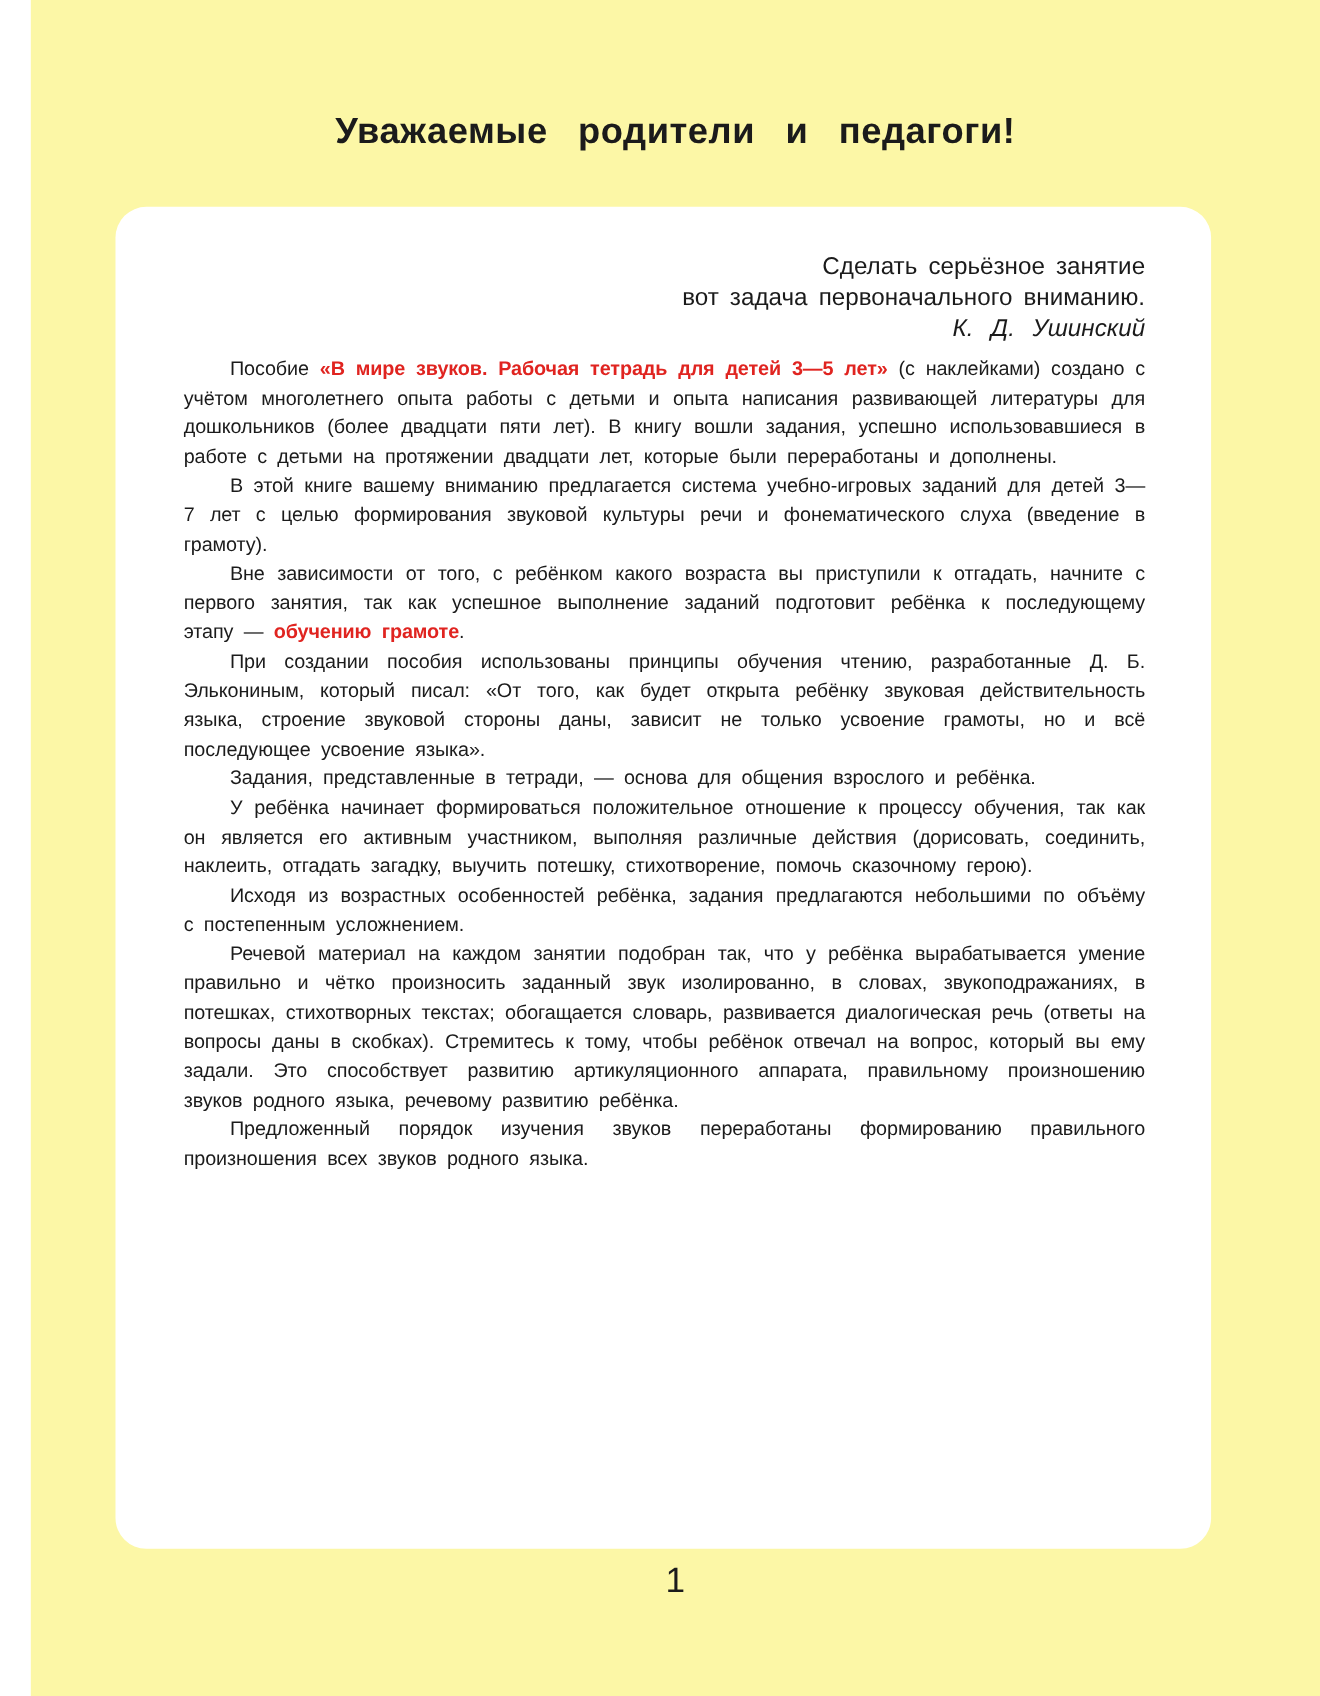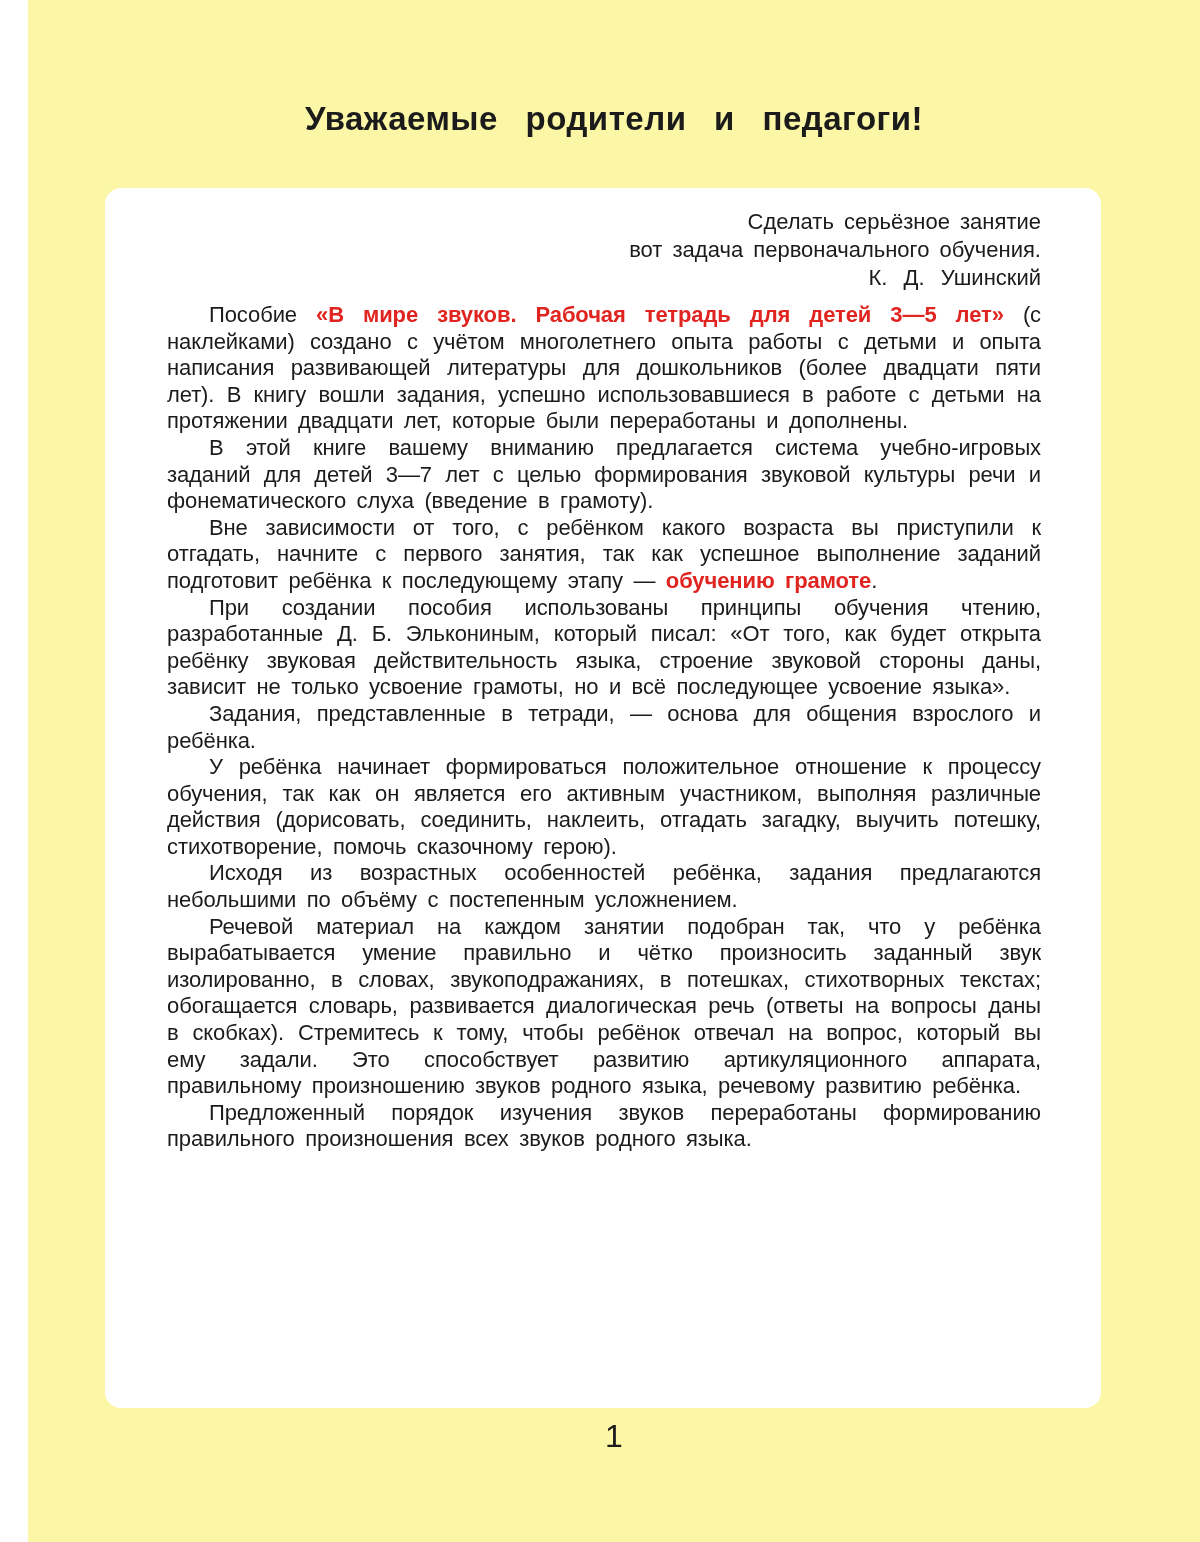--- a/index.html
+++ b/index.html
@@ -34,37 +34,38 @@
     font-weight:700;
     letter-spacing:0.5px;
     word-spacing:18px;
     color:var(--text);
   }
   .content-card{
     position:absolute;
     left:105px; top:188px;
     width:996px; height:1220px;
     background:var(--card);
-    border-radius:16px;
+    border-radius:28px;
     overflow:hidden;
     box-sizing:border-box;
-    padding:20px 60px 20px 62px;
+    padding:40px 60px 20px 62px;
   }
   .epigraph{
     text-align:right;
     font-size:22px;
     line-height:28px;
     word-spacing:4px;
     margin:0 0 10px 0;
   }
   .epigraph .author{
     word-spacing:10px;
+    font-style:italic;
   }
   .body-text{
-    font-size:22px;
+    font-size:18px;
     line-height:26.6px;
     text-align:justify;
     word-spacing:4.5px;
     letter-spacing:-0.1px;
   }
   .body-text p.para{
     margin:0;
     text-indent:42px;
   }
   .red-bold{
@@ -84,21 +85,21 @@
 <body>
 
 <div class="stage">
   <div class="yellow-bg"></div>
 
   <div class="page-title">Уважаемые  родители  и  педагоги!</div>
 
   <div class="content-card">
     <div class="epigraph">
       <div>Сделать серьёзное занятие</div>
-      <div>вот задача первоначального обучения.</div>
+      <div>вот задача первоначального вниманию.</div>
       <div class="author">К. Д. Ушинский</div>
     </div>
 
     <div class="body-text">
         <p class="para"><span>Пособие </span><span class="red-bold">«В мире звуков. Рабочая тетрадь для детей 3—5 лет»</span><span> (с наклейками) создано с учётом многолетнего опыта работы с детьми и опыта написания развивающей литературы для дошкольников (более двадцати пяти лет). В книгу вошли задания, успешно использовавшиеся в работе с детьми на протяжении двадцати лет, которые были переработаны и дополнены.</span></p>
         <p class="para"><span>В этой книге вашему вниманию предлагается система учебно-игровых заданий для детей 3—7 лет с целью формирования звуковой культуры речи и фонематического слуха (введение в грамоту).</span></p>
         <p class="para"><span>Вне зависимости от того, с ребёнком какого возраста вы приступили к отгадать, начните с первого занятия, так как успешное выполнение заданий подготовит ребёнка к последующему этапу — </span><span class="red-bold">обучению грамоте</span><span>.</span></p>
         <p class="para"><span>При создании пособия использованы принципы обучения чтению, разработанные Д. Б. Элькониным, который писал: «От того, как будет открыта ребёнку звуковая действительность языка, строение звуковой стороны даны, зависит не только усвоение грамоты, но и всё последующее усвоение языка».</span></p>
         <p class="para"><span>Задания, представленные в тетради, — основа для общения взрослого и ребёнка.</span></p>
         <p class="para"><span>У ребёнка начинает формироваться положительное отношение к процессу обучения, так как он является его активным участником, выполняя различные действия (дорисовать, соединить, наклеить, отгадать загадку, выучить потешку, стихотворение, помочь сказочному герою).</span></p>

